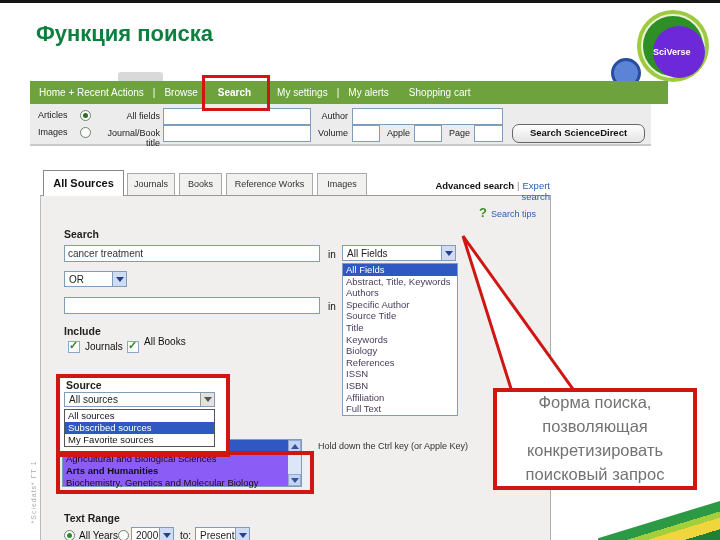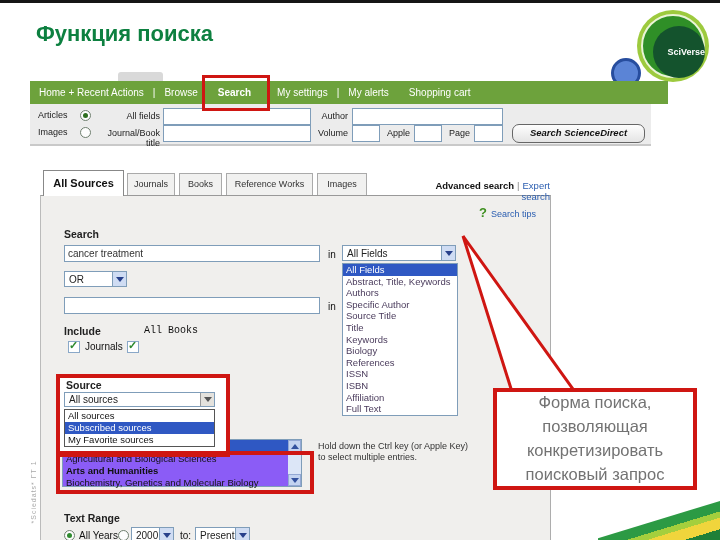--- a/index.html
+++ b/index.html
@@ -6,38 +6,38 @@
   #slide{position:relative;width:720px;height:540px;background:#fff;overflow:hidden;
          font-family:"Liberation Sans",sans-serif;border-top:3px solid #151515;box-sizing:border-box;}
   .ab{position:absolute;}
   
   .title{left:36px;top:18px;font-size:22px;font-weight:bold;color:#0d8040;}
   
   .watermark{left:-22px;top:462px;width:110px;transform:rotate(-90deg);font-size:7px;color:#a9a9a9;letter-spacing:1px;}
   
   .logo-outer{left:637px;top:7px;width:72px;height:72px;border-radius:50%;background:#9dca3e;z-index:1;}
   .logo-mid{left:4px;top:4px;width:64px;height:64px;border-radius:50%;background:#2f8f27;border:2px solid #eaf4d6;box-sizing:border-box;position:absolute;}
-  .logo-inner{left:10px;top:10px;width:52px;height:52px;border-radius:50%;background:#14532d;position:absolute;display:flex;align-items:center;justify-content:flex-end;}
+  .logo-inner{left:10px;top:10px;width:52px;height:52px;border-radius:50%;background:#6d28d9;position:absolute;display:flex;align-items:center;justify-content:flex-start;}
   .logo-text{color:#fff;font-size:9px;font-weight:bold;}
   .mini-blue{left:611px;top:55px;width:24px;height:24px;border-radius:50%;background:#5b84d6;border:3px solid #274d9e;z-index:0;}
   .gray-tab{left:118px;top:69px;width:45px;height:9px;background:#d9d9d9;border-radius:3px 3px 0 0;z-index:1;}
   
   .navbar{left:30px;top:78px;width:638px;height:23px;background:#6da23c;z-index:2;display:flex;align-items:center;color:#fff;font-size:10px;white-space:nowrap;}
   .nv{margin-left:9px;}
   .nv.b{font-weight:bold;} .nv.g18{margin-left:20px;} .nv.g24{margin-left:26px;}
   .redbox{border:3px solid #cf1612;z-index:5;}
   .redbox4{border:4px solid #cf1612;z-index:5;}
   
   .quickbar{left:30px;top:101px;width:621px;height:40px;background:#ececec;border-bottom:2px solid #c9c9c9;z-index:1;}
   .q-lbl{font-size:9px;color:#222;}
   .q-in{position:absolute;border:1px solid #7f9db9;background:#fff;height:13px;box-sizing:content-box;}
   .radio{width:9px;height:9px;border:1px solid #6f7f6f;border-radius:50%;background:#fdfdfd;position:absolute;}
   .radio .dot{position:absolute;left:2px;top:2px;width:5px;height:5px;border-radius:50%;background:#2d6e1f;}
   .sd-btn{position:absolute;left:482px;top:20px;width:131px;height:17px;border:1px solid #666;border-radius:7px;
-          background:linear-gradient(#fefefe,#e4e4e4);font-size:9.5px;font-weight:bold;color:#111;text-align:center;line-height:16px;font-style:italic;}
+          background:linear-gradient(#fefefe,#e4e4e4);font-size:9.5px;font-weight:bold;color:#111;text-align:center;line-height:16px;}
   
   .tab{position:absolute;text-align:center;box-sizing:border-box;}
   .tab-active{left:43px;top:167px;width:81px;height:26px;background:#fff;border:1px solid #888;border-bottom:none;font-weight:bold;font-size:11px;line-height:24px;color:#111;z-index:3;}
   .tab-i{top:170px;height:22px;background:#f1f1f0;border:1px solid #aaa;border-bottom:none;font-size:9px;color:#333;line-height:21px;z-index:2;}
   .advlinks{left:405px;top:177px;width:145px;text-align:right;font-size:9.5px;z-index:2;}
   .advlinks .a1{font-weight:bold;color:#111;} .advlinks .pp{color:#888;margin:0 3px;} .advlinks .a2{color:#2a5db0;}
   
   .panel{left:40px;top:192px;width:511px;height:348px;background:#f0efed;border-top:1px solid #999;border-left:1px solid #bbb;border-right:1px solid #adadad;z-index:1;box-sizing:border-box;}
   .tips{left:438px;top:9px;font-size:9px;color:#2a5db0;}
   .tips .qm{color:#3d8f1f;font-weight:bold;font-size:13px;margin-right:4px;}
@@ -180,21 +180,21 @@
     <span class="ab in-lbl" style="left:287px;top:105px;">in</span>
 
     <div class="ab sec-lbl" style="left:23px;top:129px;">Include</div>
     <span class="cb" style="left:27px;top:145px;">
         <span class="ck">✓</span>
       </span>
     <span class="ab in-lbl" style="left:44px;top:145px;">Journals</span>
     <span class="cb" style="left:86px;top:145px;">
         <span class="ck">✓</span>
       </span>
-    <span class="ab in-lbl" style="left:103px;top:129px;font-family:Liberation Mono, monospace;">All Books</span>
+    <span class="ab in-lbl" style="left:103px;top:140px;">All Books</span>
 
     <div class="ab sec-lbl" style="left:23px;top:316px;">Text Range</div>
     <span class="ab radio" style="left:23px;top:334px;">
         <span class="dot" style="background:#2f8a2f;"></span>
       </span>
     <span class="ab in-lbl" style="left:38px;top:334px;">All Years</span>
     <span class="ab radio" style="left:77px;top:334px;"></span>
     <div class="combo" style="left:90px;top:331px;width:43px;">
       <span class="val">2000</span>
       <span class="cbtn">
@@ -220,21 +220,20 @@
           <span class="tri-up-s"></span>
         </span>
       <span class="sbtn" style="bottom:0;">
           <span class="tri-dn-s"></span>
         </span>
     </div>
   </div>
 
   <div class="ab hint">
     <div>Hold down the Ctrl key (or Apple Key)</div>
-    <div>to select multiple entries.</div>
   </div>
 
   <div class="ab redbox4" style="left:56px;top:371px;width:166px;height:75px;background:#fff;z-index:4;">
     <div class="ab sec-lbl" style="left:6px;top:1px;">Source</div>
     <div class="combo" style="left:4px;top:14px;width:151px;height:15px;">
       <span class="val" style="top:1px;">All sources</span>
       <span class="cbtn gray">
           <span class="tri-dn g" style="top:4px;"></span>
         </span>
     </div>

